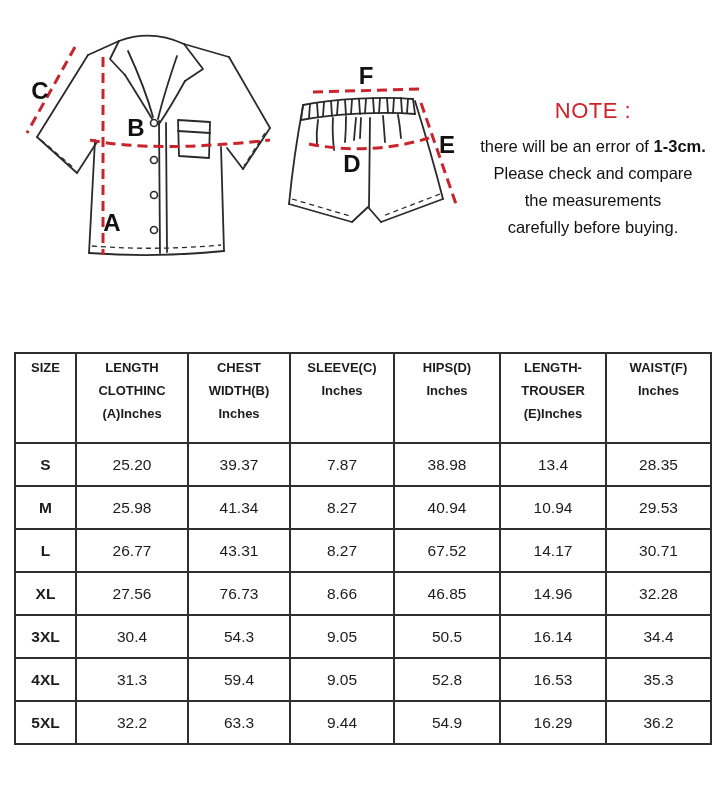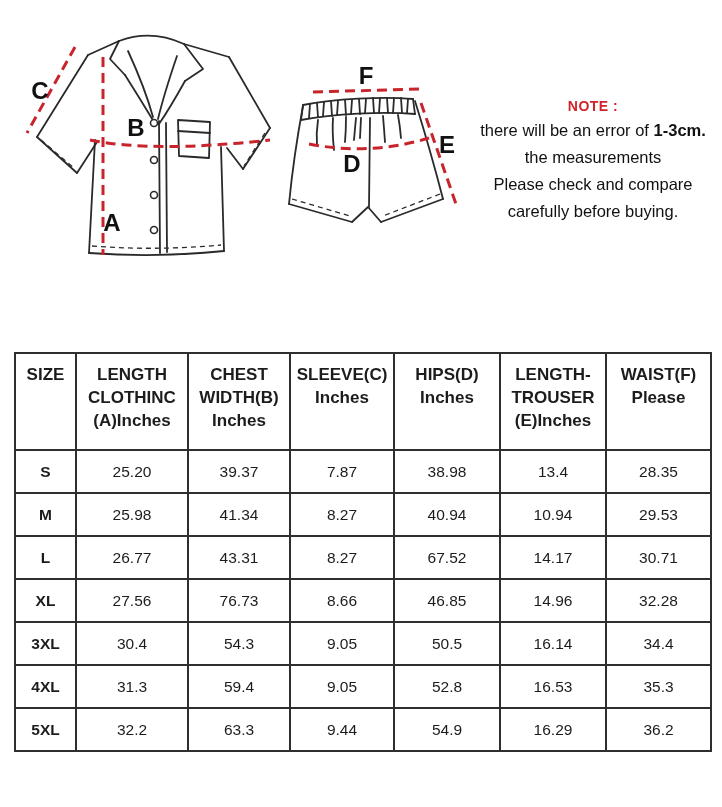--- a/index.html
+++ b/index.html
@@ -10,28 +10,28 @@
   .shirt-svg{position:absolute;left:24px;top:28px;}
   .shorts-svg{position:absolute;left:288px;top:58px;}
   .garment{stroke:#2a2a2a;stroke-width:1.8;fill:none;stroke-linecap:round;stroke-linejoin:round;}
   .stitch{stroke:#2a2a2a;stroke-width:1.3;fill:none;stroke-dasharray:5,4;}
   .measure{stroke:#c9232b;stroke-width:3;fill:none;stroke-dasharray:10,6;}
   .btn{fill:#fff;stroke:#2a2a2a;stroke-width:1.6;}
   .dim-label{font-family:"Liberation Sans",sans-serif;font-weight:bold;font-size:24px;fill:#111;text-anchor:middle;}
 
   
   .note{position:absolute;left:464px;top:98px;width:258px;text-align:center;color:#111;}
-  .note-title{font-weight:bold;font-size:14px;letter-spacing:.5px;margin-bottom:3px;}
+  .note-title{font-weight:normal;font-size:22px;letter-spacing:.5px;margin-bottom:9px;}
   .note-line{font-size:16.5px;line-height:27px;white-space:nowrap;}
   .note-bold{font-weight:bold;margin-top:44px;}
 
   
   .size-table{position:absolute;left:14px;top:352px;width:696px;border-collapse:collapse;table-layout:fixed;background:#fff;}
   .size-table th,.size-table td{border:2px solid #2e2e2e;text-align:center;color:#1c1c1c;}
-  .size-table th{height:85px;vertical-align:top;padding-top:9px;font-size:17px;line-height:23px;font-weight:bold;white-space:pre-line;}
+  .size-table th{height:85px;vertical-align:top;padding-top:2px;font-size:13px;line-height:23px;font-weight:bold;white-space:pre-line;}
   .size-table td{height:39px;font-size:15.5px;font-weight:normal;}
   .size-table td.size-col{font-weight:bold;}
 </style>
 </head>
 <body>
 
 <div class="stage">
 
   <svg class="shirt-svg" width="260" height="240" viewBox="0 0 260 240" xmlns="http://www.w3.org/2000/svg">
     <g>
@@ -129,22 +129,22 @@
       <path class="measure" d="M 133,45 L 168,146"></path>
     </g>
     <text class="dim-label" x="78" y="26">F</text>
     <text class="dim-label" x="64" y="114">D</text>
     <text class="dim-label" x="159" y="95">E</text>
   </svg>
 
   <div class="note">
     <div class="note-title" style="color:#d0232a;">NOTE :</div>
     <div class="note-line"><span>there will be an error of </span><span class="note-bold">1-3cm.</span></div>
+    <div class="note-line">Please check and compare</div>
     <div class="note-line">the measurements</div>
-    <div class="note-line">Please check and compare</div>
     <div class="note-line">carefully before buying.</div>
   </div>
 
   <table class="size-table">
     <colgroup>
       <col style="width:61px">
         <col style="width:112px">
         <col style="width:102px">
         <col style="width:104px">
         <col style="width:106px">
@@ -161,21 +161,21 @@
 WIDTH(B)
 Inches</th>
         <th>SLEEVE(C)
 Inches</th>
         <th>HIPS(D)
 Inches</th>
         <th>LENGTH-
 TROUSER
 (E)Inches</th>
         <th>WAIST(F)
-Please</th>
+Inches</th>
       </tr>
     </thead>
     <tbody>
       <tr>
         <td class="size-col">S</td>
         <td>25.20</td>
         <td>39.37</td>
         <td>7.87</td>
         <td>38.98</td>
         <td>13.4</td>

